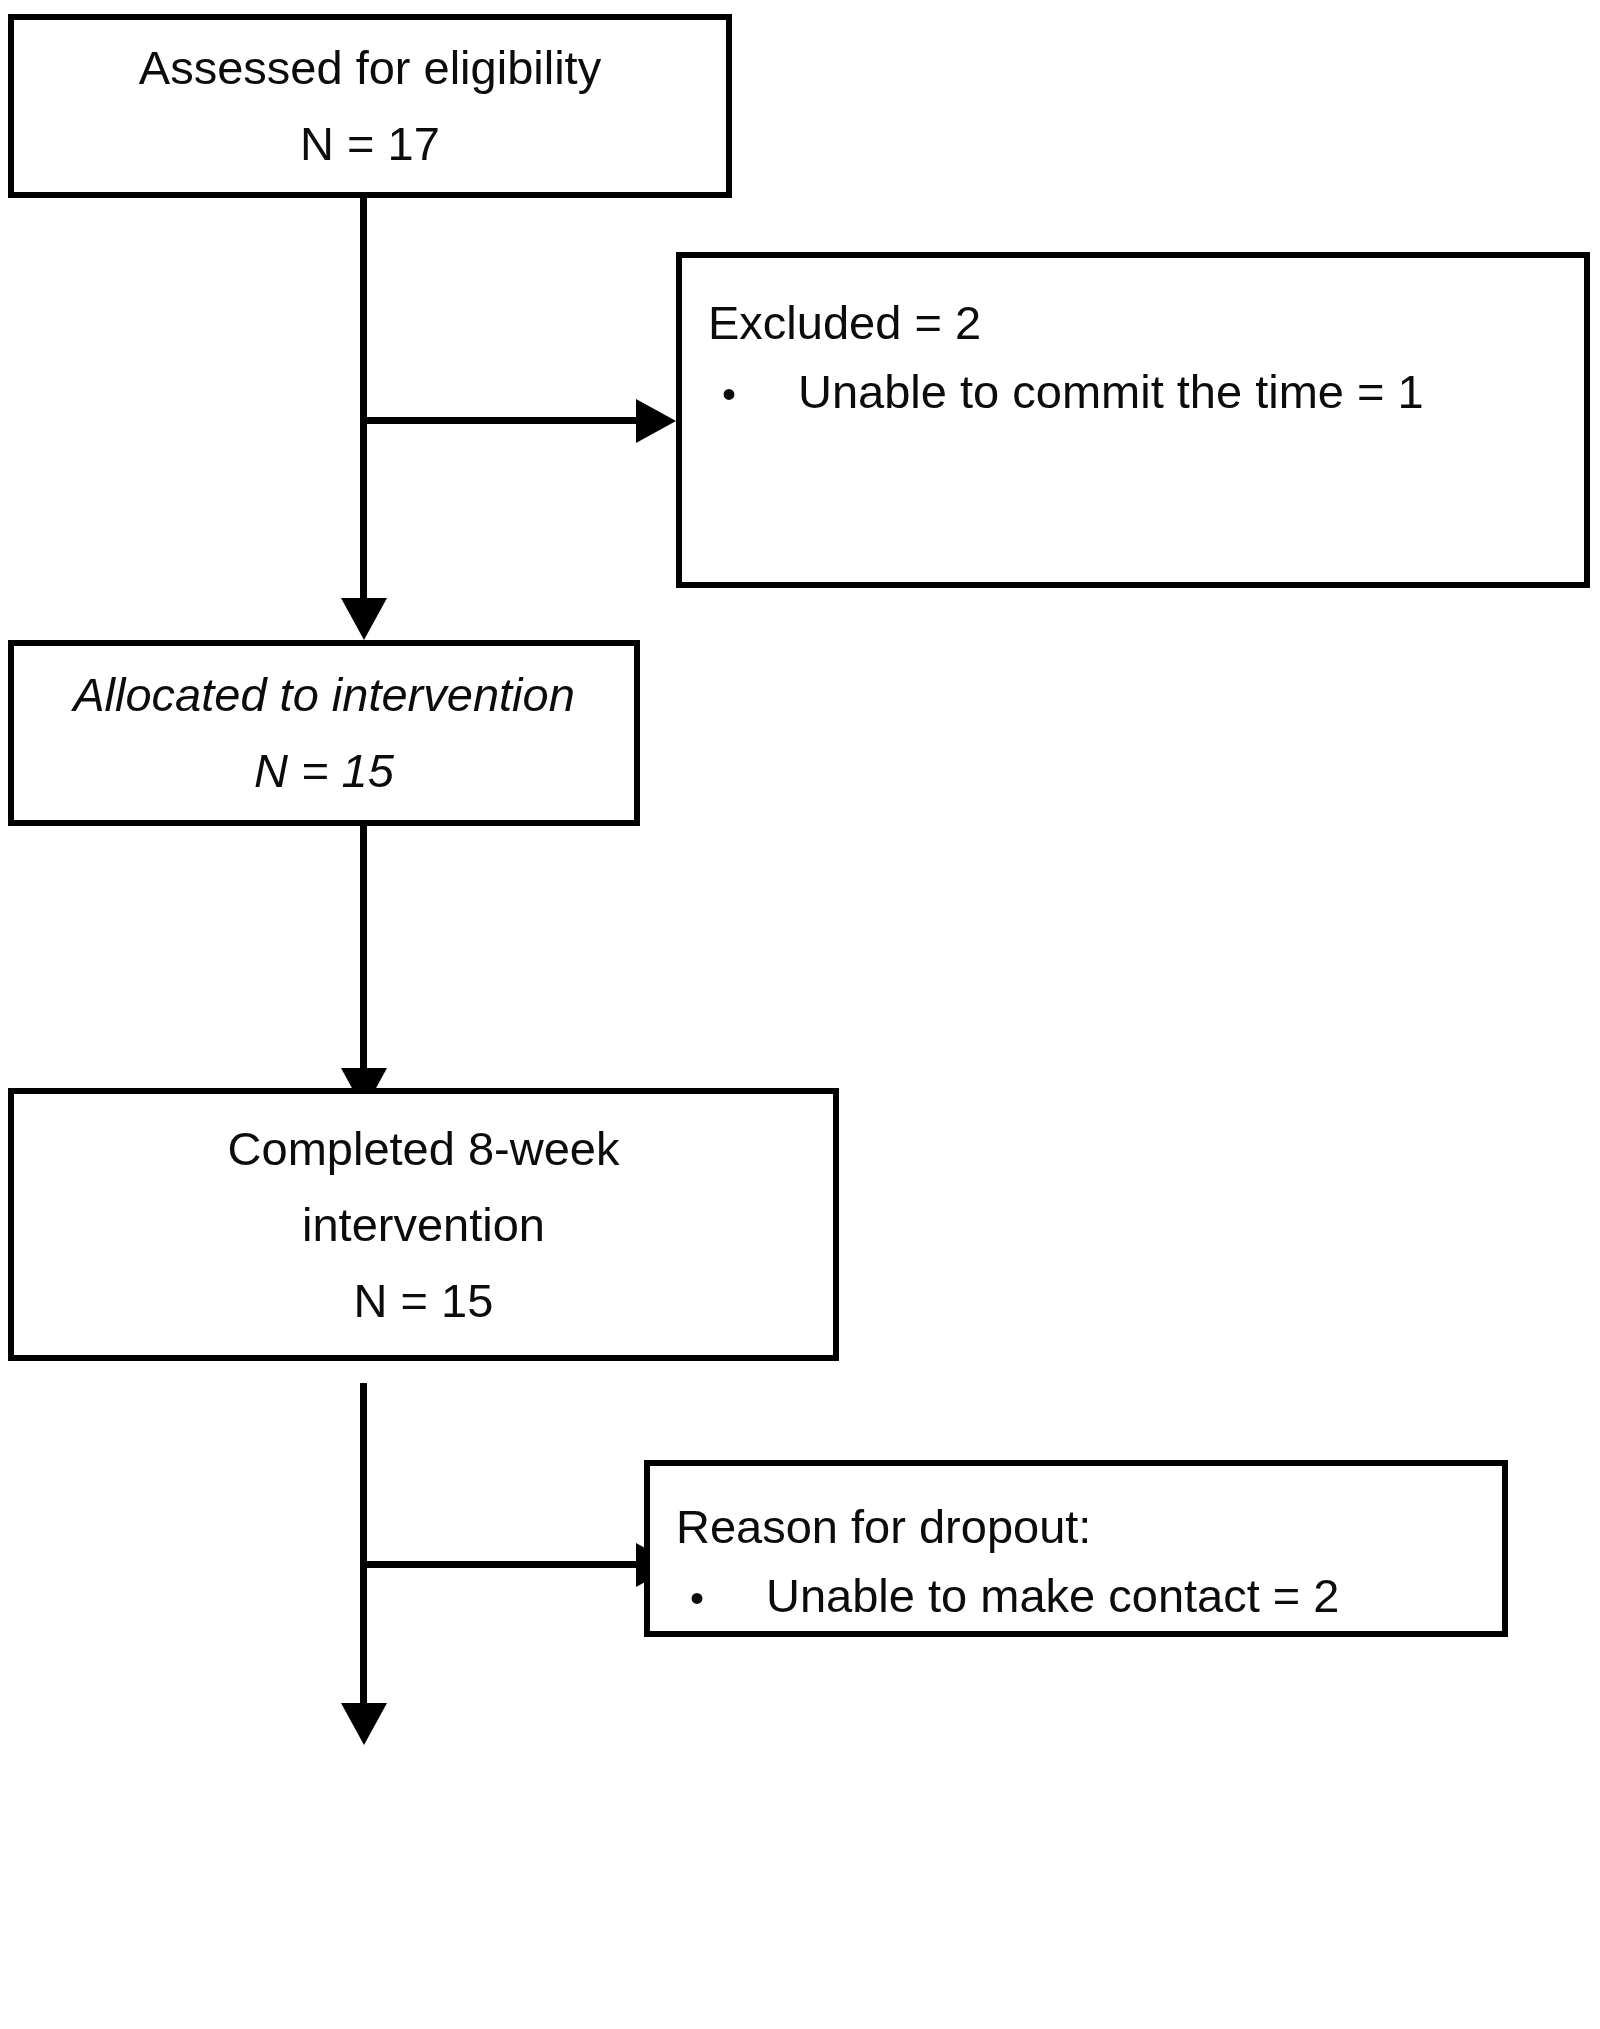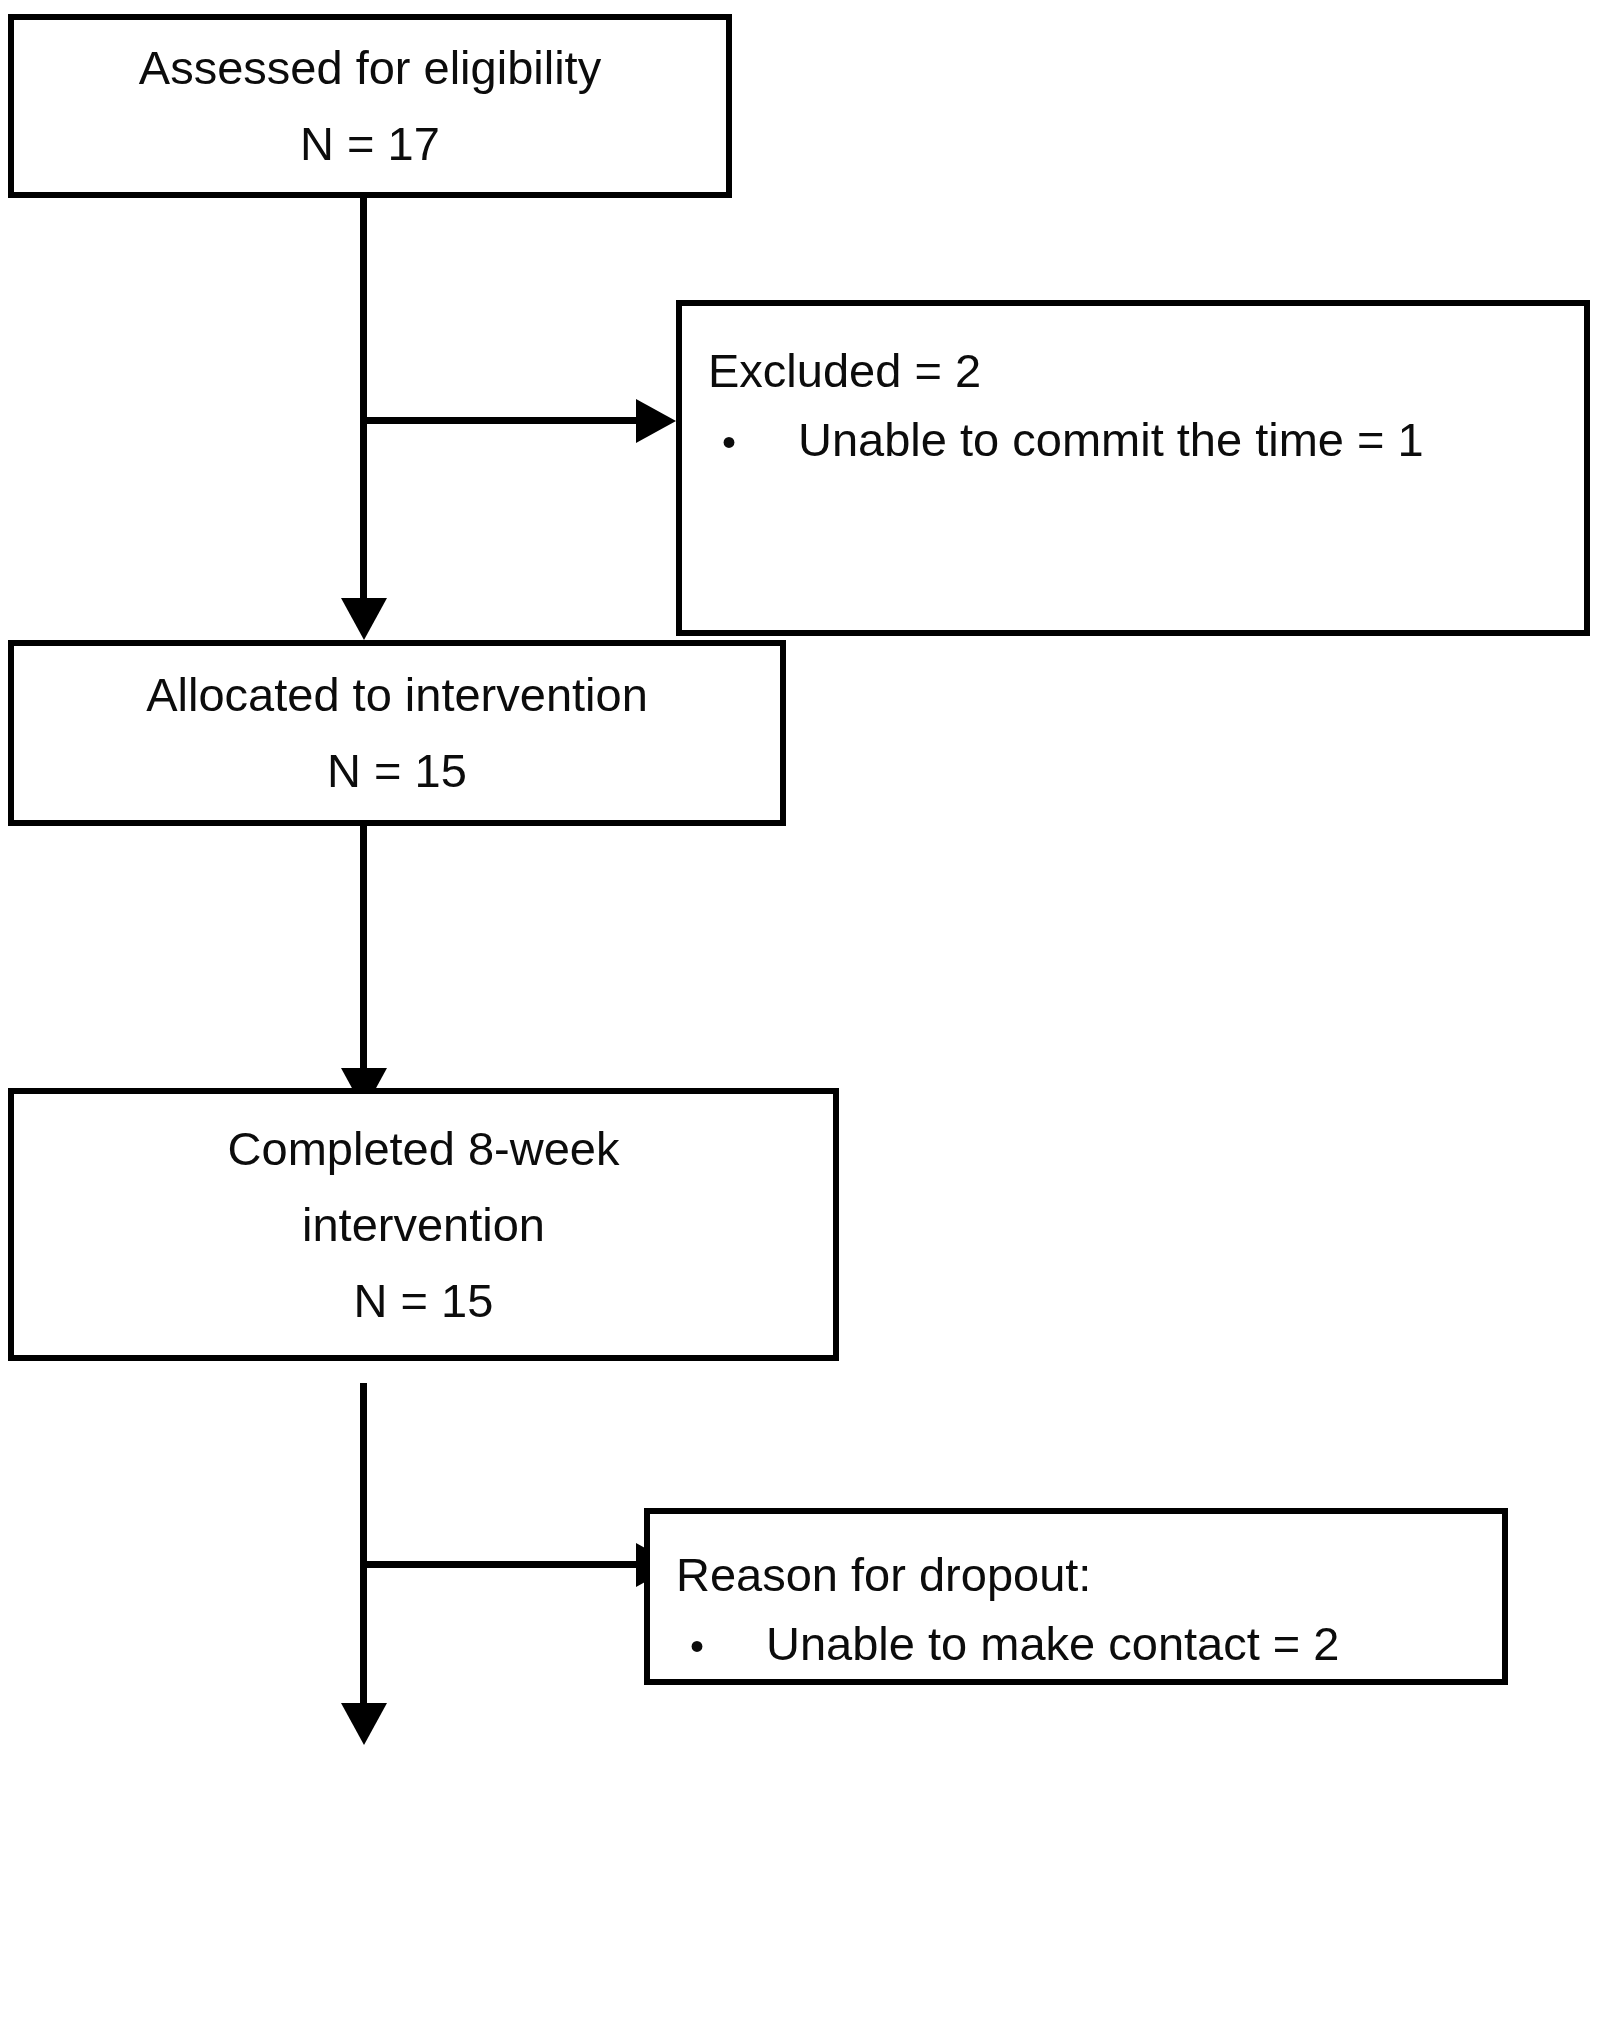--- a/index.html
+++ b/index.html
@@ -31,21 +31,20 @@
     justify-content:center;
     text-align:center;
     font-size:47px;
     line-height:76px;
   }
   .list-box{
     font-size:47px;
     line-height:69px;
     padding:30px 24px 20px 26px;
     box-sizing:border-box;
-    margin-top:48px;
   }
   .list-title{white-space:nowrap;}
   .bullet-row{display:flex;align-items:flex-start;}
   .bullet-dot{
     flex:0 0 90px;
     box-sizing:border-box;
     padding-left:14px;
   }
   .bullet-dot::before{content:"\2022";font-size:40px;}
   .bullet-text{flex:1 1 auto;}
@@ -91,21 +90,21 @@
   </div>
 
   <div class="fbox list-box" style="left:676px;top:252px;width:914px;height:336px;">
     <div class="list-title">Excluded = 2</div>
     <div class="bullet-row">
       <span class="bullet-dot"></span>
       <span class="bullet-text">Unable to commit the time = 1</span>
     </div>
   </div>
 
-  <div class="fbox center-box" style="left:8px;top:640px;width:778px;height:186px;">
+  <div class="fbox center-box" style="left:8px;top:640px;width:632px;height:186px;font-style:italic;">
     <div>Allocated to intervention</div>
     <div>N = 15</div>
   </div>
 
   <div class="fbox center-box" style="left:8px;top:1088px;width:831px;height:273px;">
     <div>Completed 8-week</div>
     <div>intervention</div>
     <div>N = 15</div>
   </div>
 

